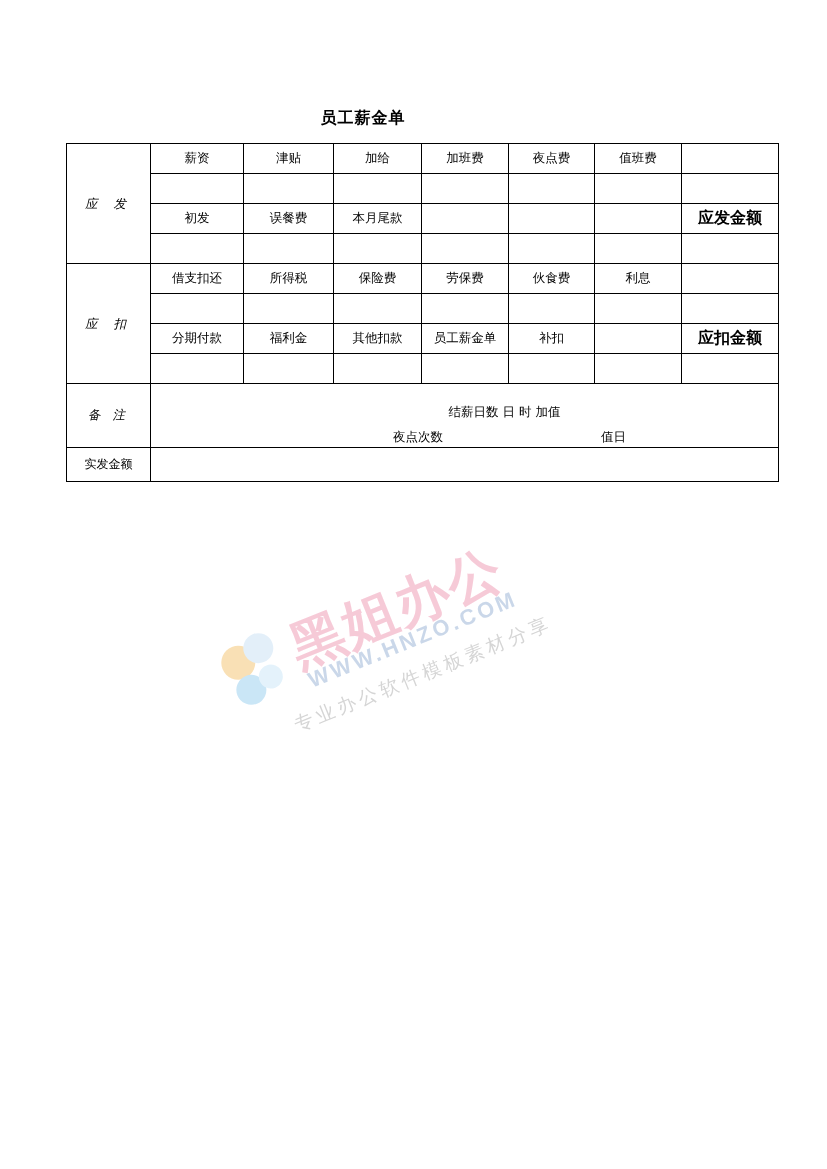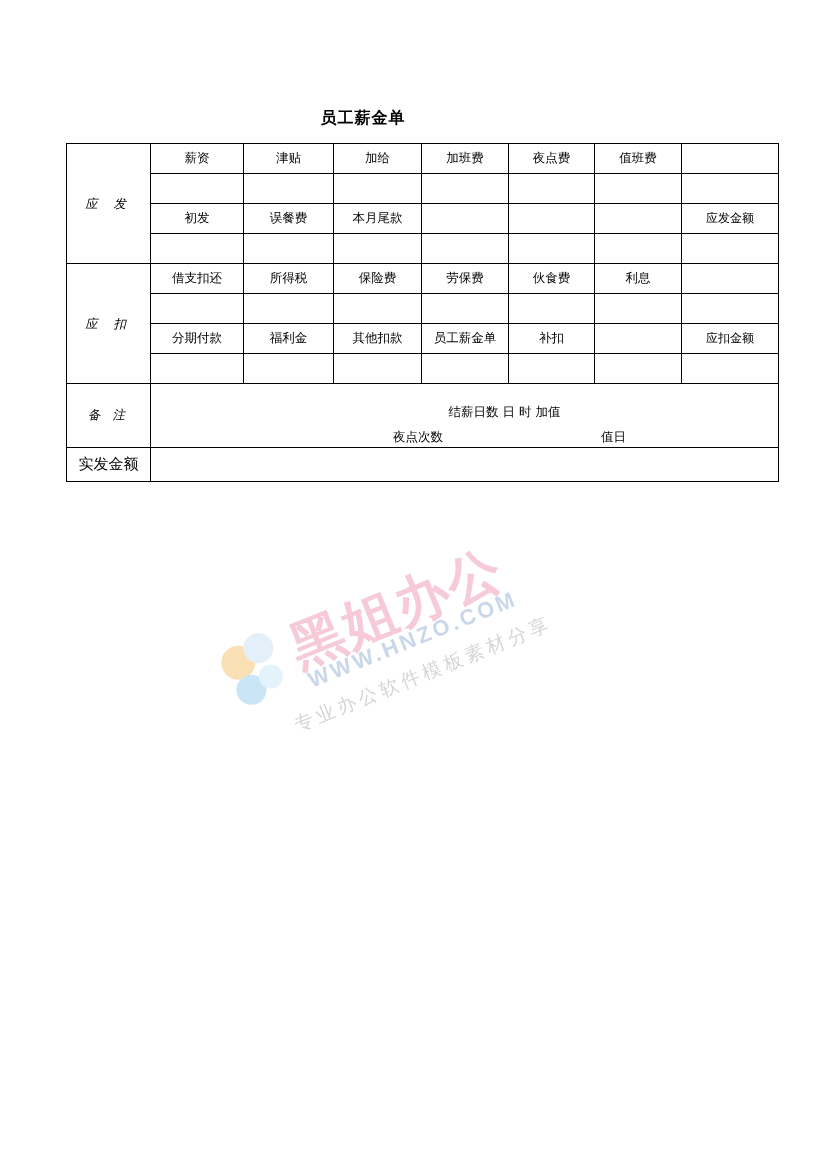--- a/index.html
+++ b/index.html
@@ -152,26 +152,27 @@
   .remark-line2 {
     display: block;
     padding-left: 90px;
     margin-top: 6px;
   }
   .remark-line2 .gap {
     display: inline-block;
     width: 150px;
   }
   .net-label {
-    font-size: 15px;
-    letter-spacing: 0px;
-  }
-  .small-cell {
     font-size: 12px;
     letter-spacing: 0px;
+  }
+  .small-cell {
+    font-size: 16px;
+    letter-spacing: 0px;
+    font-weight: bold;
   }
 </style>
 </head>
 <body>
 
 <div class="page">
 
   <div class="watermark">
     <div class="wm-logo">
       <div class="c1"></div>

